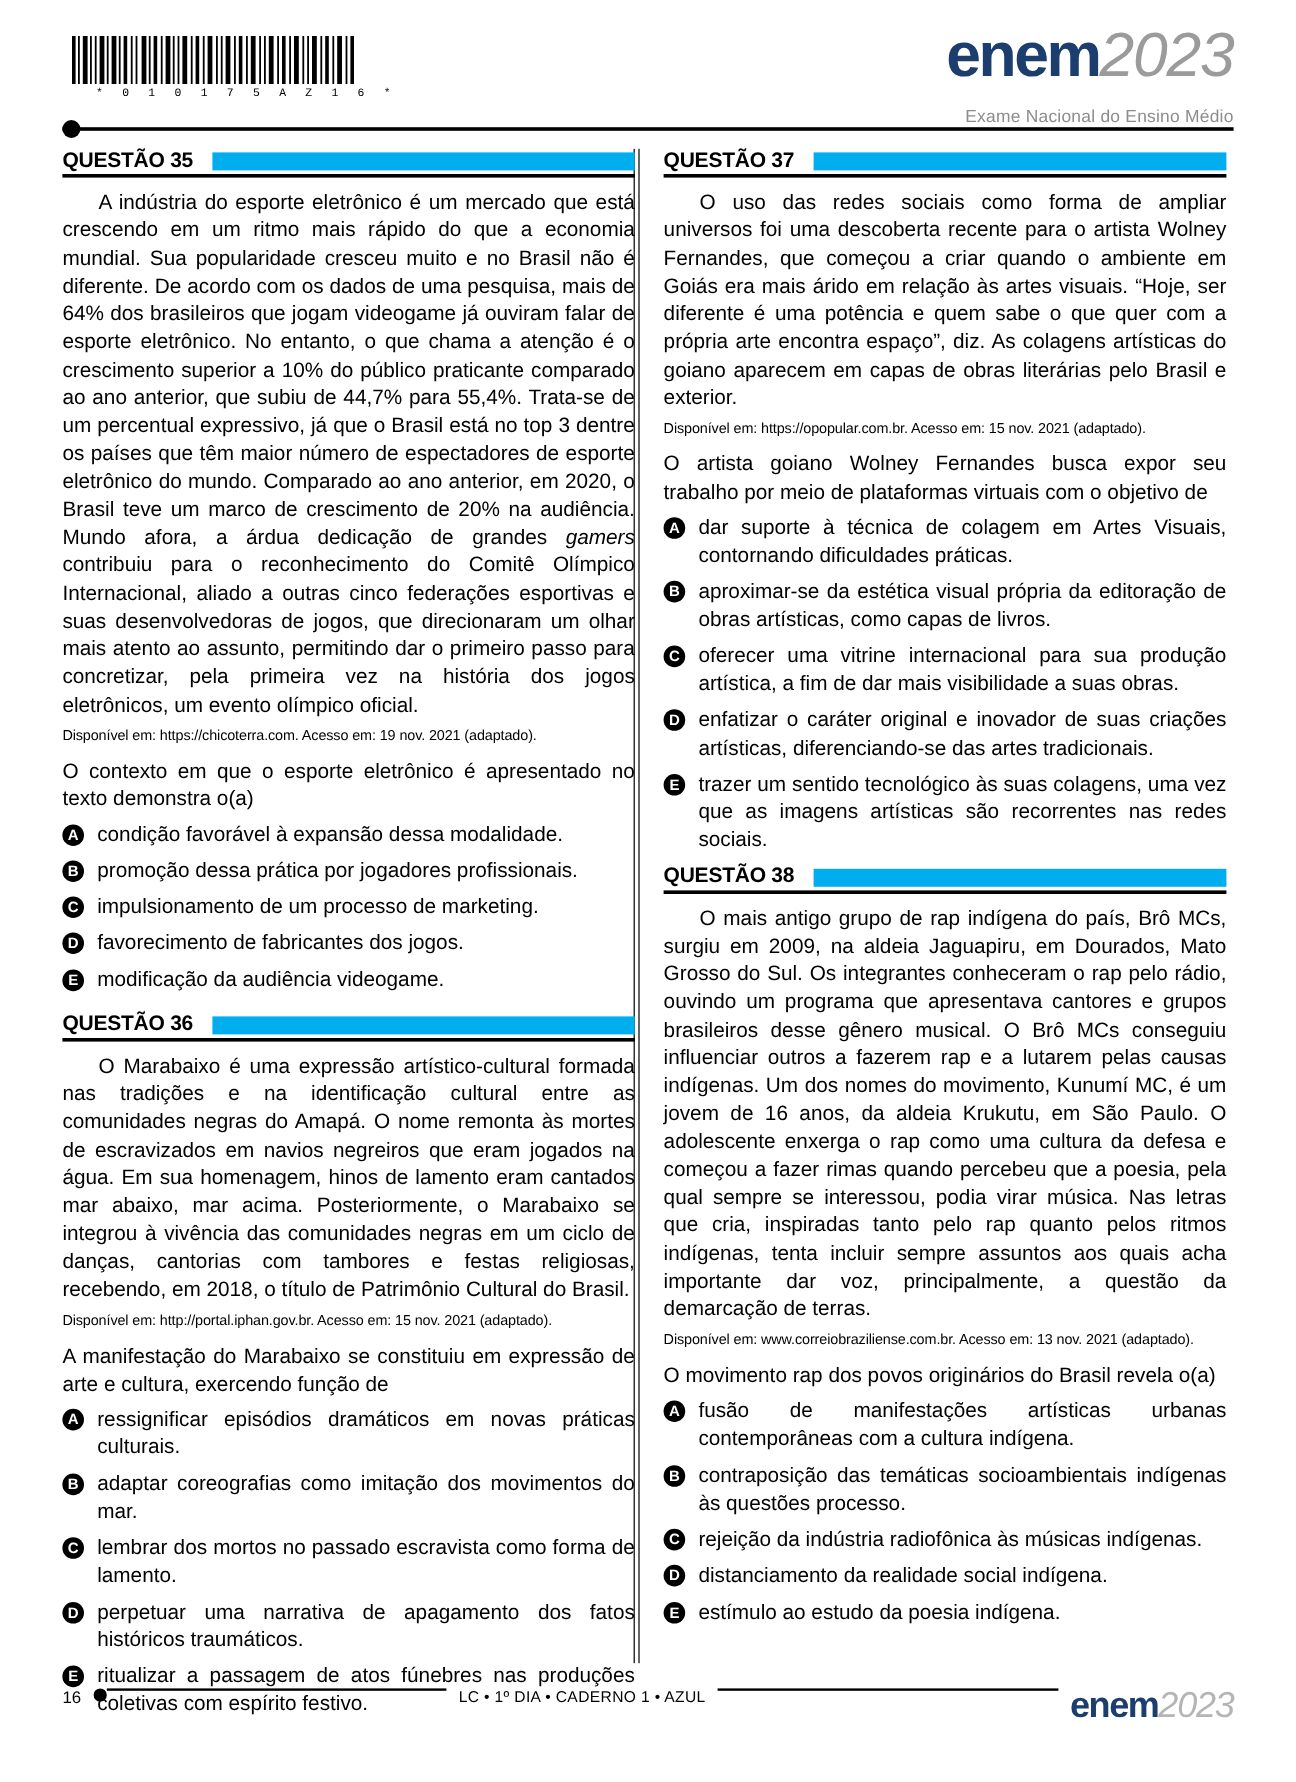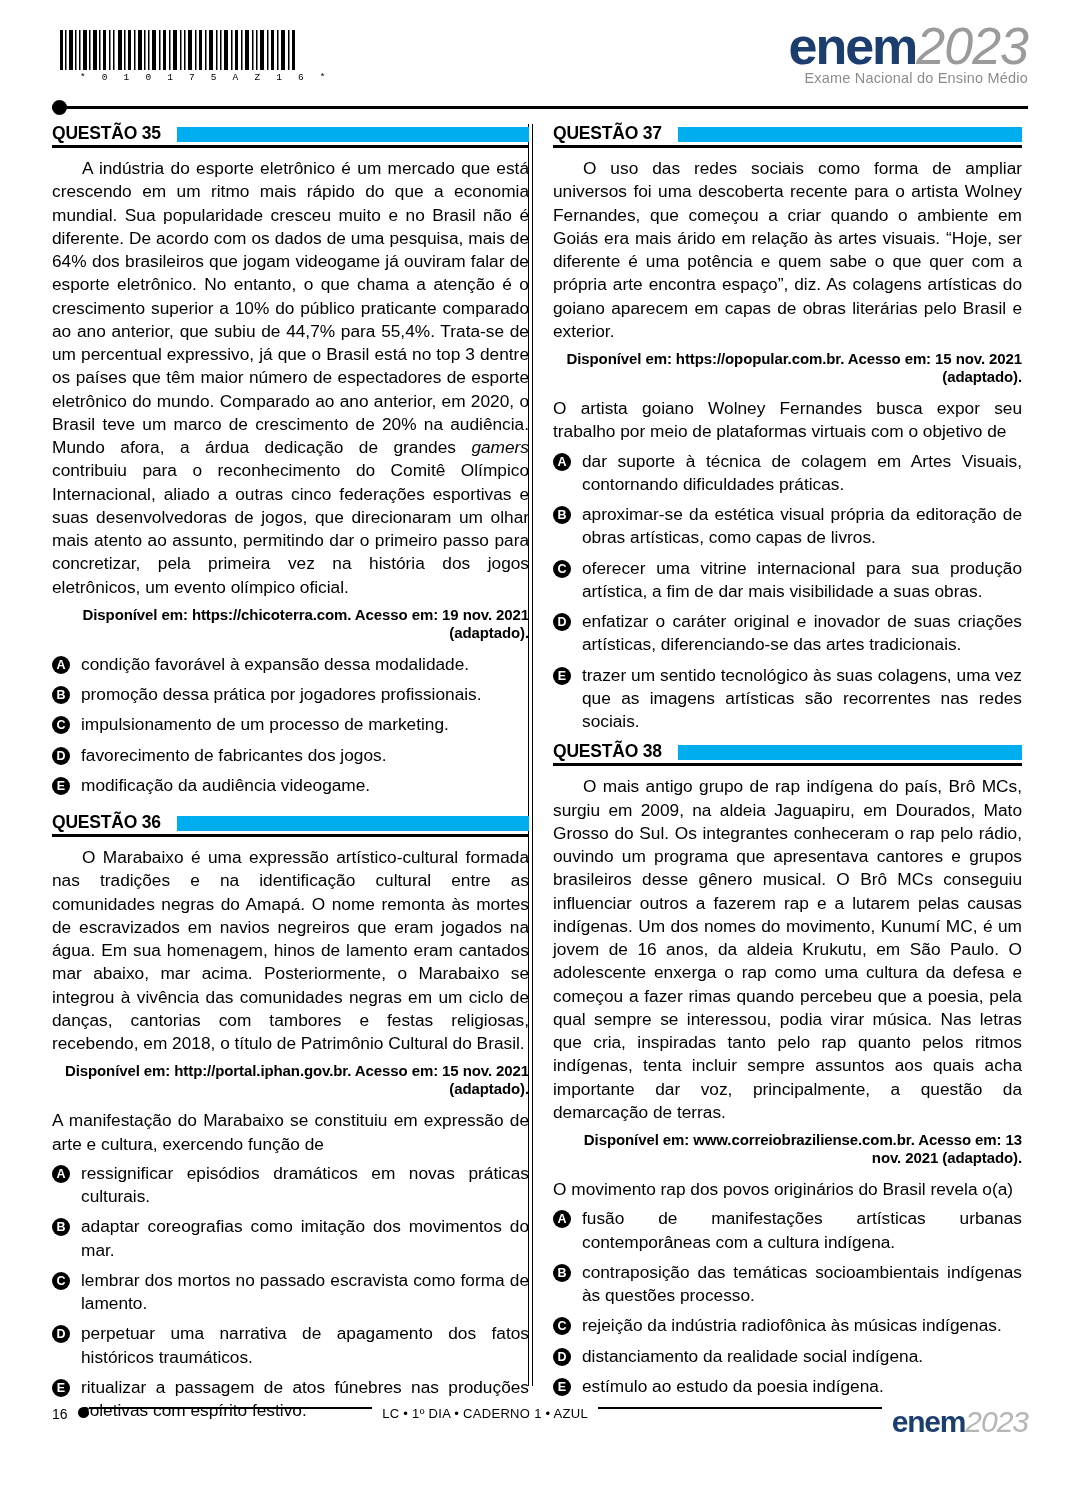--- a/index.html
+++ b/index.html
@@ -58,21 +58,21 @@
     font-weight: bold;
     letter-spacing: -2px;
     line-height: 0.95;
     white-space: nowrap;
   }
   .logo-enem { color: #1b3e6f; }
   .logo-year { color: #9b9b9b; font-weight: normal; font-style: italic; letter-spacing: -1px; }
   .logo-sub {
     font-size: 14.5px;
     color: #8c8c8c;
-    margin-top: 0;
+    margin-top: 20px;
     letter-spacing: 0.2px;
     white-space: nowrap;
   }
 
   
   .top-rule {
     position: absolute;
     left: 52px; top: 106px;
     width: 976px; height: 3px;
     background: #000;
@@ -141,23 +141,22 @@
     line-height: 1.345;
     text-align: justify;
     text-justify: inter-word;
     margin: 0 0 5px 0;
     hyphens: none;
   }
   .qtext.indent { text-indent: 30px; }
   .qtext i { font-style: italic; }
 
   .source {
-    font-size: 15px;
-    font-weight: bold;
-    text-align: right;
+    font-size: 12px;
+    font-weight: normal;
     margin: 7px 0 11px 0;
     letter-spacing: -0.1px;
     line-height: 1.2;
   }
 
   .stem {
     font-size: 17.3px;
     line-height: 1.345;
     text-align: justify;
     margin: 0 0 6px 0;
@@ -311,20 +310,21 @@
 
     <div class="col col-left">
 
       <div class="question">
         <div class="qhead">
           <div class="qhead-label">QUESTÃO 35</div>
           <div class="qhead-bar"></div>
         </div>
         <p class="qtext indent"><span>A indústria do esporte eletrônico é um mercado que está crescendo em um ritmo mais rápido do que a economia mundial. Sua popularidade cresceu muito e no Brasil não é diferente. De acordo com os dados de uma pesquisa, mais de 64% dos brasileiros que jogam videogame já ouviram falar de esporte eletrônico. No entanto, o que chama a atenção é o crescimento superior a 10% do público praticante comparado ao ano anterior, que subiu de 44,7% para 55,4%. Trata-se de um percentual expressivo, já que o Brasil está no top 3 dentre os países que têm maior número de espectadores de esporte eletrônico do mundo. Comparado ao ano anterior, em 2020, o Brasil teve um marco de crescimento de 20% na audiência. Mundo afora, a árdua dedicação de grandes </span><i>gamers</i><span> contribuiu para o reconhecimento do Comitê Olímpico Internacional, aliado a outras cinco federações esportivas e suas desenvolvedoras de jogos, que direcionaram um olhar mais atento ao assunto, permitindo dar o primeiro passo para concretizar, pela primeira vez na história dos jogos eletrônicos, um evento olímpico oficial.</span></p>
         <div class="source">Disponível em: https://chicoterra.com. Acesso em: 19 nov. 2021 (adaptado).</div>
+        <p class="stem">O contexto em que o esporte eletrônico é apresentado no texto demonstra o(a)</p>
         <div class="alts">
           <div class="alt">
             <div class="alt-marker">A</div>
             <div class="alt-text">condição favorável à expansão dessa modalidade.</div>
           </div>
           <div class="alt">
             <div class="alt-marker">B</div>
             <div class="alt-text">promoção dessa prática por jogadores profissionais.</div>
           </div>
           <div class="alt">

